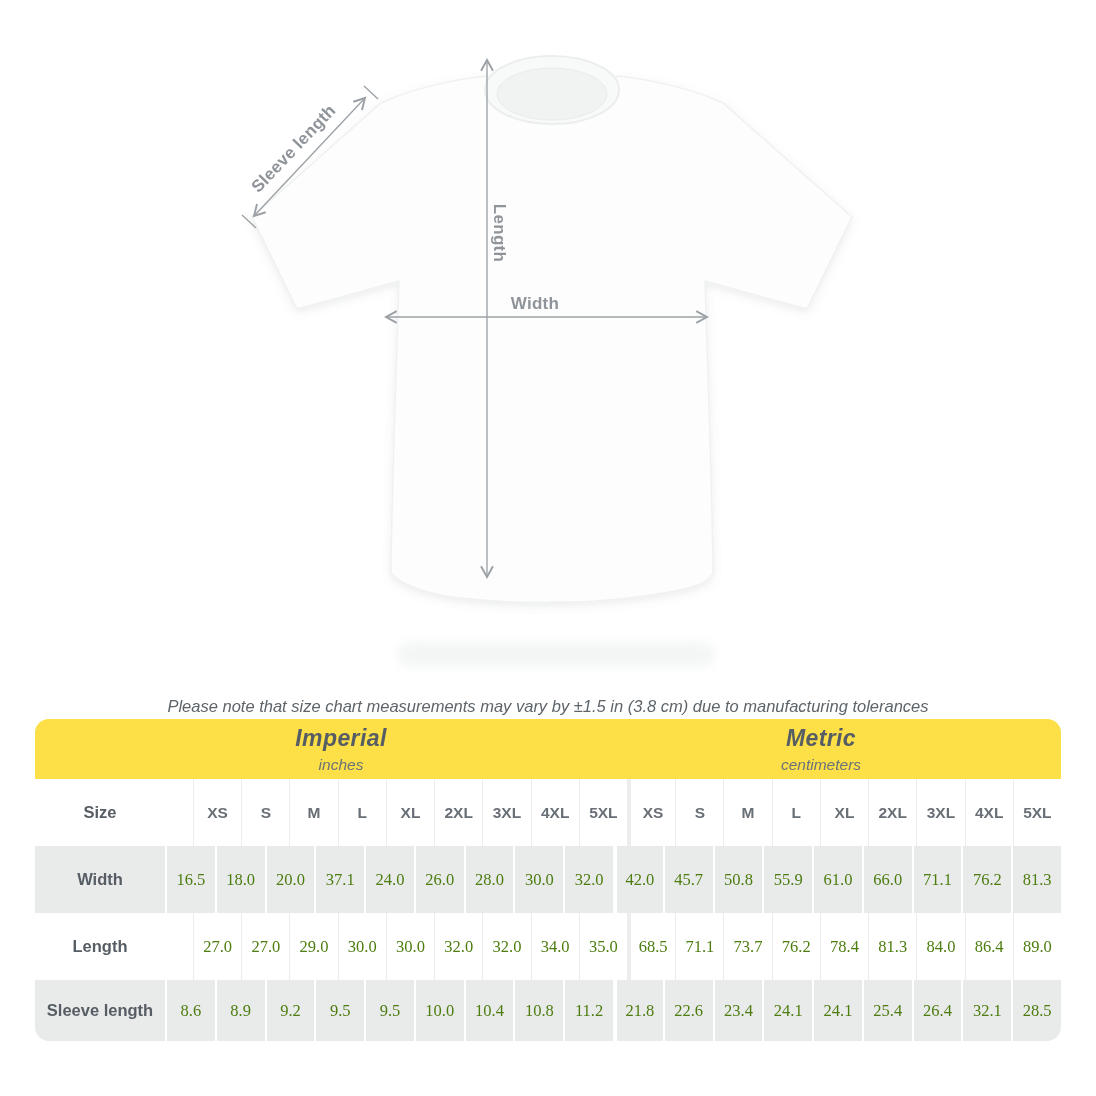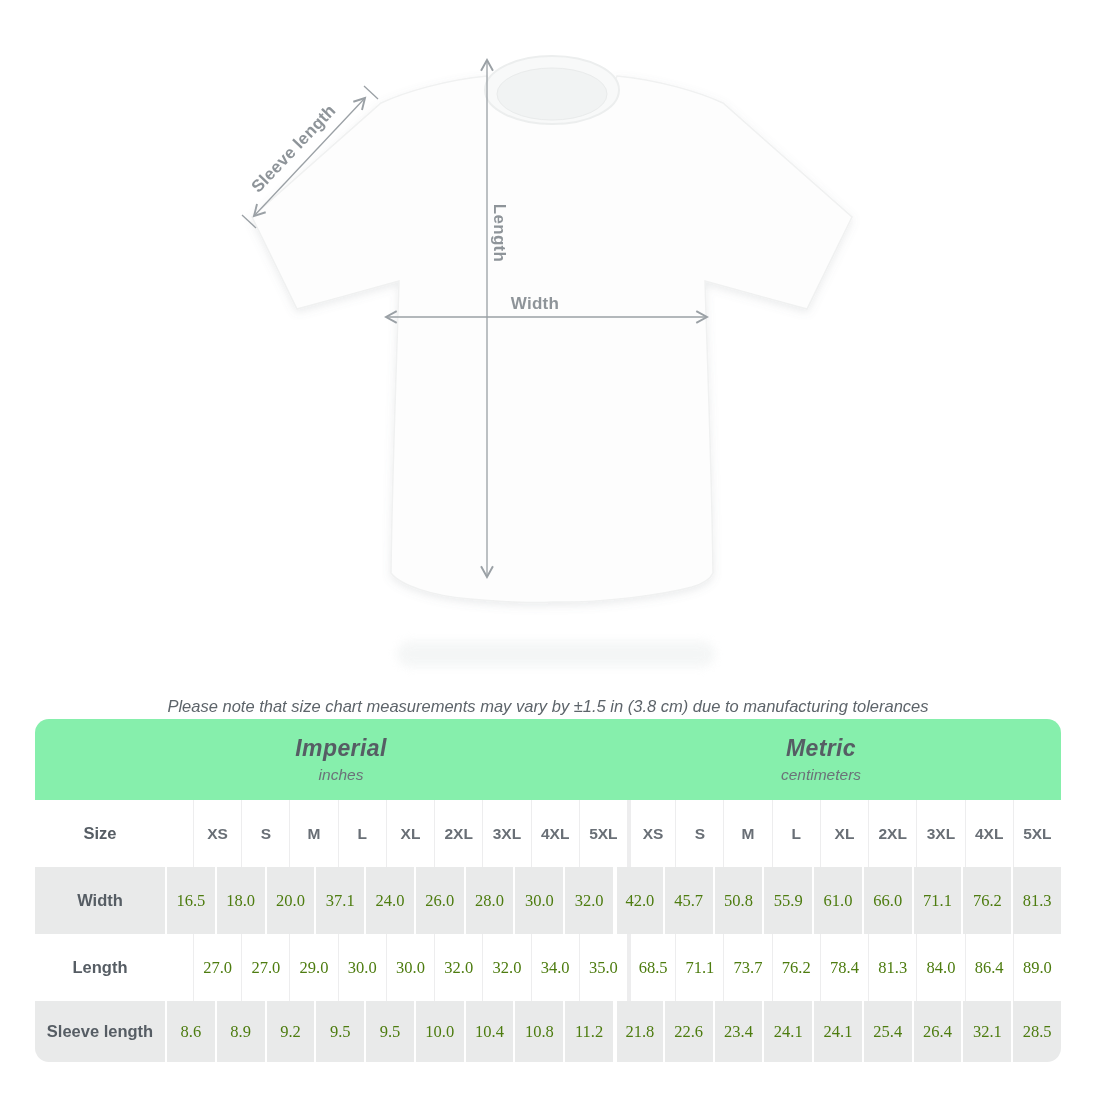--- a/index.html
+++ b/index.html
@@ -23,21 +23,21 @@
   
   .note{
     position:absolute;left:0;top:676px;width:1096px;text-align:center;
     font-style:italic;font-size:16.5px;color:#5d646a;margin-top:21px;
   }
   
   .size-table{
     position:absolute;left:35px;top:719px;width:1026px;border-radius:14px;overflow:hidden;
     background:#ffffff;
   }
-  .band{height:81px;background:#86efac;display:flex;justify-content:flex-end;}
+  .band{height:60px;background:#fde047;display:flex;justify-content:flex-end;}
   .half{display:flex;flex-direction:column;justify-content:center;align-items:center;box-sizing:border-box;}
   .half.imperial{width:578px;padding-left:34px;}
   .half.metric{flex:1;padding-right:32px;}
   .unit-title{font-weight:bold;font-style:italic;font-size:23px;color:#565d64;letter-spacing:.4px;}
   .unit-sub{font-style:italic;font-size:15.5px;color:#6b7278;margin-top:4px;}
   .trow{display:flex;align-items:stretch;}
   .label-cell{
     flex:0 0 130px;display:flex;align-items:center;justify-content:center;
     font-weight:bold;color:#565d64;font-size:16.5px;
   }

